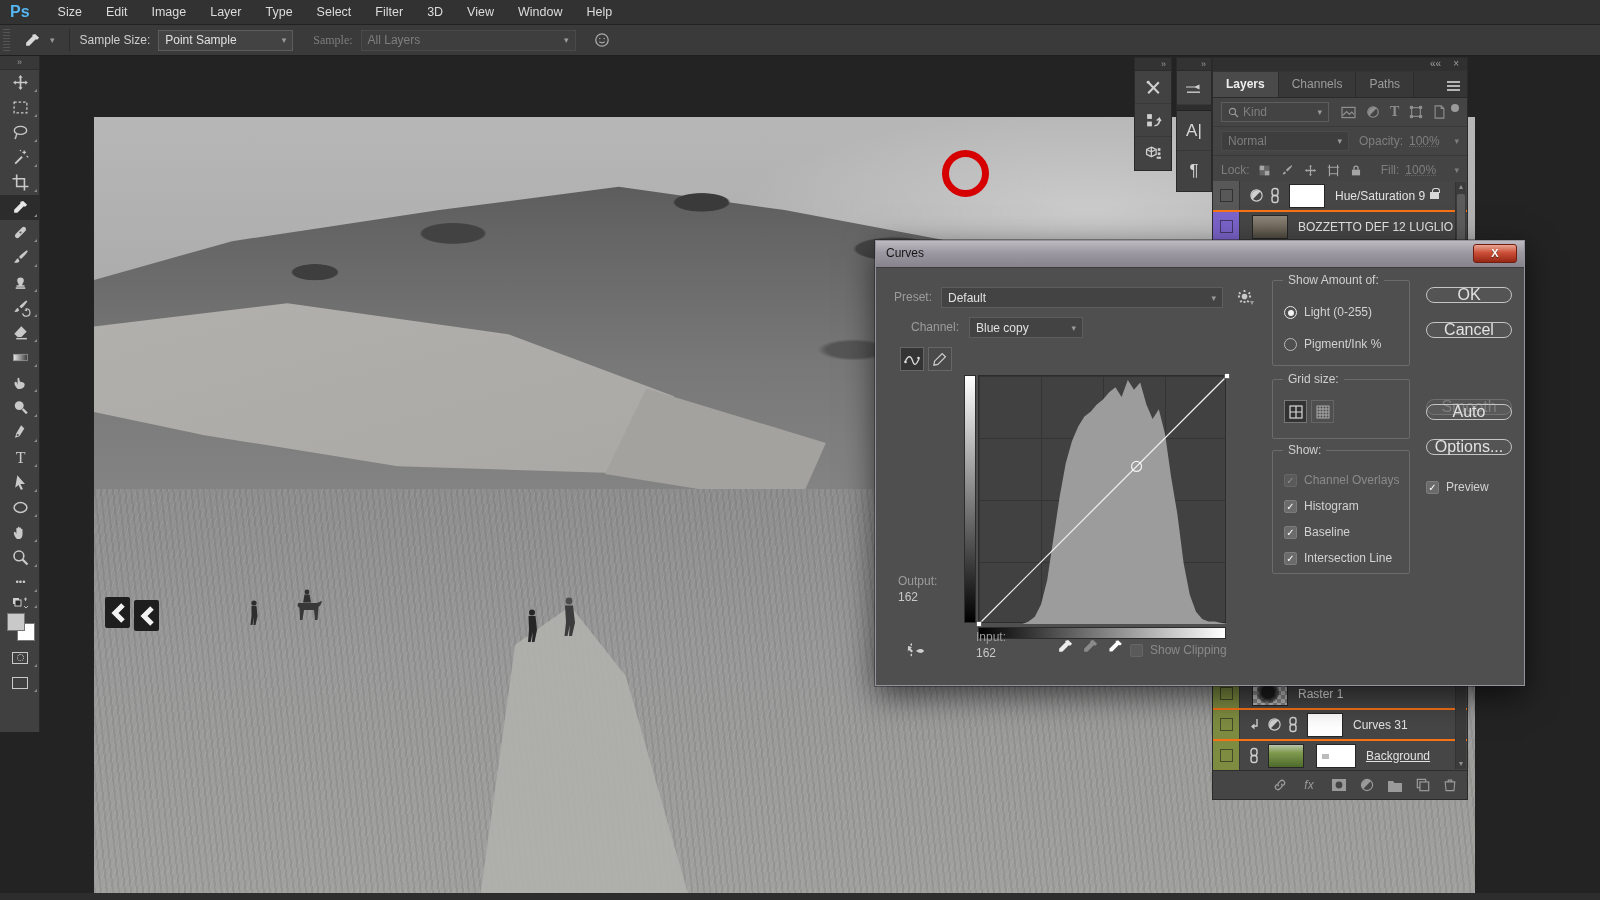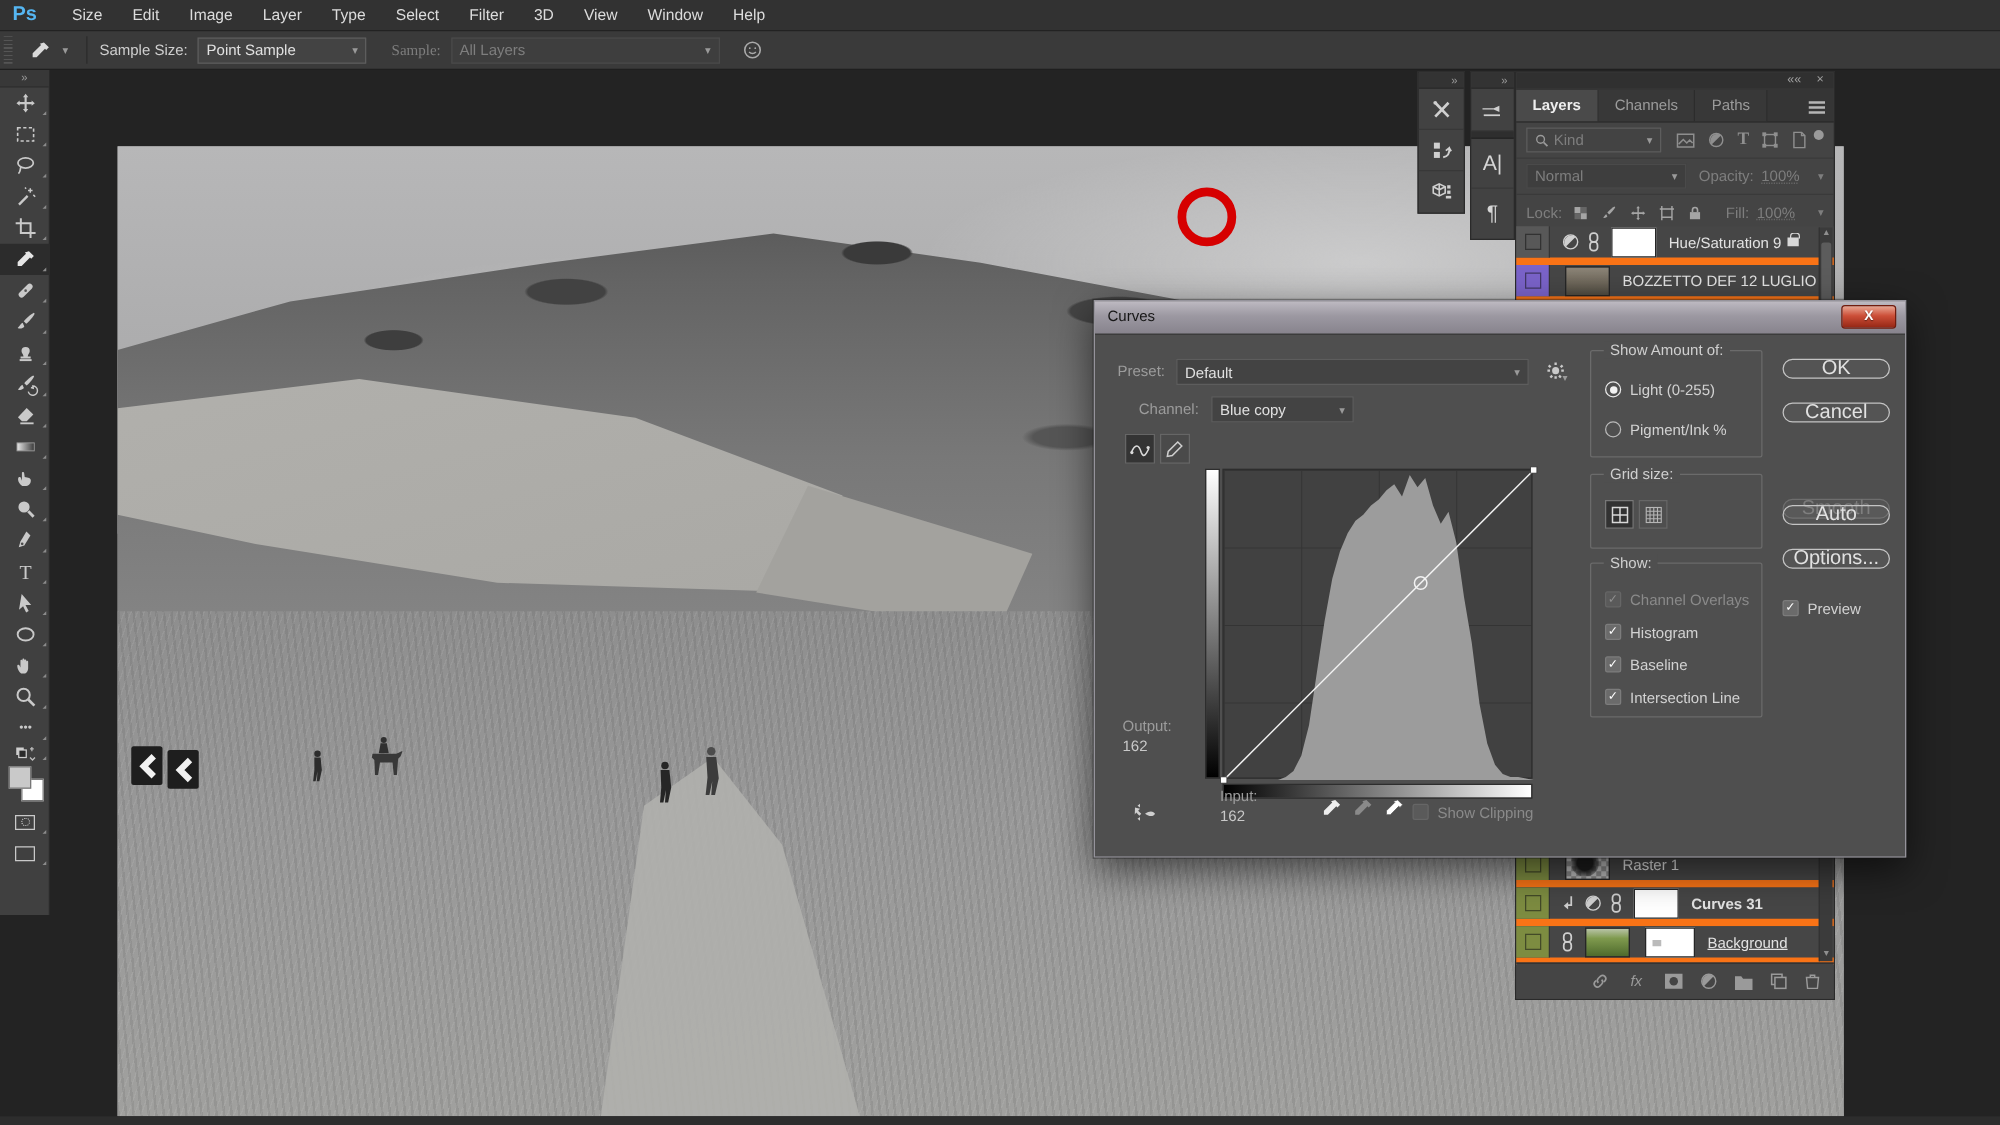--- a/index.html
+++ b/index.html
@@ -77,21 +77,21 @@
 
   
   #layersdock { position:absolute; left:1212px; top:57px; width:256px; height:743px; background:#444; z-index:25; border:1px solid #2a2a2a; }
   #dock-head { height:13px; background:#303030; position:relative; color:#9f9f9f; }
   #dock-head .hd-btn { position:absolute; top:0; font-size:10px; line-height:12px; cursor:pointer; }
   #tabs { height:27px; background:#353535; display:flex; align-items:flex-end; position:relative; border-bottom:1px solid #2a2a2a; }
   .tab { padding:5px 13px 6px; font-size:12px; color:#9c9c9c; background:#383838; cursor:pointer; border-right:1px solid #2c2c2c; }
   .tab.active { background:#4a4a4a; color:#eee; font-weight:bold; }
   .panel-row { position:relative; height:29px; display:flex; align-items:center; padding:0 8px; border-bottom:1px solid #3a3a3a; }
   .mini-icon { color:#909090; margin:0 5px; display:flex; align-items:center; }
-  .layer-row { position:relative; height:31px; background:#464646; border-bottom:6px solid #f97316; display:flex; align-items:center; }
+  .layer-row { position:relative; height:31px; background:#464646; border-bottom:2px solid #f97316; display:flex; align-items:center; }
   .eye-col { width:27px; height:100%; border-right:1px solid #353535; display:flex; align-items:center; justify-content:center; flex:none; }
   .eye-box { width:13px; height:13px; border:1px solid rgba(20,20,20,.55); }
   .thumb { width:36px; height:24px; border:1px solid #262626; margin:0 6px; flex:none; }
   .th-white { background:#fff; }
   .th-photo-brown { background:linear-gradient(180deg,#8e8679 0%,#6e675a 55%,#4e4a40 100%); }
   .th-photo-green { background:linear-gradient(180deg,#b9c4a8 0%,#7f9a4e 35%,#4e6a2c 100%); }
   .th-raster { background:conic-gradient(#bbb 25%,#888 0 50%,#bbb 0 75%,#888 0) 0 0/8px 8px; position:relative; }
   .th-raster::after { content:""; position:absolute; left:4px; top:2px; width:22px; height:18px; background:radial-gradient(ellipse at 50% 40%, #1c1c1c 40%, rgba(28,28,28,.4) 70%, transparent 75%); }
   .th-mark { position:relative; }
   .th-mark::after { content:""; position:absolute; left:5px; top:9px; width:7px; height:5px; background:#bbb; }
@@ -120,21 +120,21 @@
   .dlg-label { position:absolute; color:#c9c9c9; font-size:12px; }
   .dlg-label.d2 { color:#9c9c9c; }
   .fieldset { position:absolute; border:1px solid #6b6b6b; border-radius:2px; }
   .fieldset .legend { position:absolute; top:-8px; left:10px; background:#4f4f4f; padding:0 5px; color:#cfcfcf; font-size:12px; }
   .pillbtn { position:absolute; left:550px; width:86px; height:16px; border-radius:12px; border:1px solid #c4c4c4;
     background:rgba(255,255,255,.03); color:#e2e2e2; font-size:16px; display:flex; align-items:center; justify-content:center; cursor:pointer; }
   .pillbtn.disabled { border-color:#6e6e6e; color:#7b7b7b; cursor:default;margin-top:36px; }
   .checkbox { width:13px; height:13px; background:#6b6b6b; border:1px solid #7c7c7c; border-radius:2px; color:#fff; font-size:10px; line-height:12px; text-align:center; flex:none; cursor:pointer; }
   .checkbox.off { background:#565656; color:transparent; }
   .checkbox.disabled { background:#5a5a5a; color:#8f8f8f; border-color:#666; cursor:default; }
-  .checkrow { position:absolute; display:flex; align-items:flex-start; gap:7px; color:#d2d2d2; font-size:12px; }
+  .checkrow { position:absolute; display:flex; align-items:flex-end; gap:7px; color:#d2d2d2; font-size:12px; }
   .checkrow.disabled { color:#8a8a8a; }
   .radio { width:13px; height:13px; border:1px solid #b9b9b9; border-radius:50%; position:relative; flex:none; cursor:pointer; }
   .radio.on { border-color:#e8e8e8; }
   .radio.on::after { content:""; position:absolute; left:2.5px; top:2.5px; width:6px; height:6px; border-radius:50%; background:#f2f2f2; }
   .gridbtn { position:absolute; width:23px; height:23px; border:1px solid #666; display:flex; align-items:center; justify-content:center; cursor:pointer; }
   .gridbtn.selected { background:#323232; border-color:#777; }
   .curvetoolbtn { position:absolute; width:24px; height:24px; border:1px solid #666; display:flex; align-items:center; justify-content:center; cursor:pointer; background:#4a4a4a; }
   .curvetoolbtn.selected { background:#343434; }
   #plot { position:absolute; left:102px; top:107px; width:248px; height:248px; background:#414141; border:1px solid #2d2d2d;
     background-image:linear-gradient(#343434 1px, transparent 1px), linear-gradient(90deg,#343434 1px, transparent 1px);
@@ -569,21 +569,21 @@
           </div>
           <div style="display: flex; align-items: center; flex: 1 1 0%; height: 100%; padding-left: 6px;">
             <div class="thumb th-raster"></div>
             <span class="layer-name">Raster 1</span>
           </div>
         </div>
         <div class="layer-row">
           <div class="eye-col" style="background: rgb(125, 140, 65);">
             <span class="eye-box"></span>
           </div>
-          <div style="display: flex; align-items: center; flex: 1 1 0%; height: 100%; padding-left: 6px; font-weight: bold;">
+          <div style="display: flex; align-items: center; flex: 1 1 0%; height: 100%; padding-left: 6px;">
             <span class="row-icon">
               <svg width="12" height="14" viewBox="0 0 12 14">
                 <path d="M8 1v7H4.5" fill="none" stroke="#cfcfcf" stroke-width="1.4"></path>
                 <path d="M5.5 5.5L2 8.5l3.5 3z" fill="#cfcfcf"></path>
               </svg>
             </span>
             <span class="row-icon">
               <svg width="15" height="15" viewBox="0 0 16 16">
                 <circle cx="8" cy="8" r="6" fill="none" stroke="#d0d0d0" stroke-width="1.2"></circle>
                 <path d="M3.8 12.2L12.2 3.8A6 6 0 003.8 12.2z" fill="#d0d0d0"></path>

